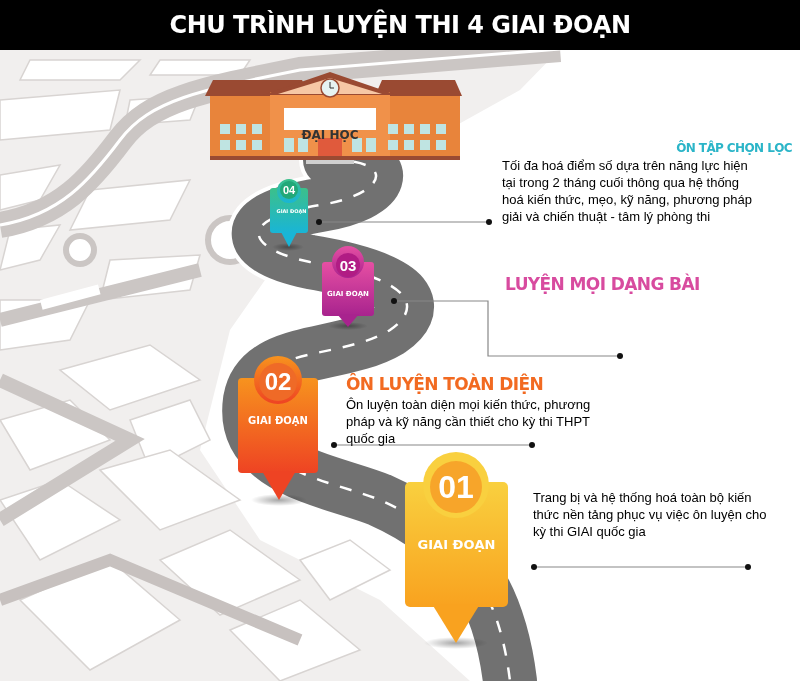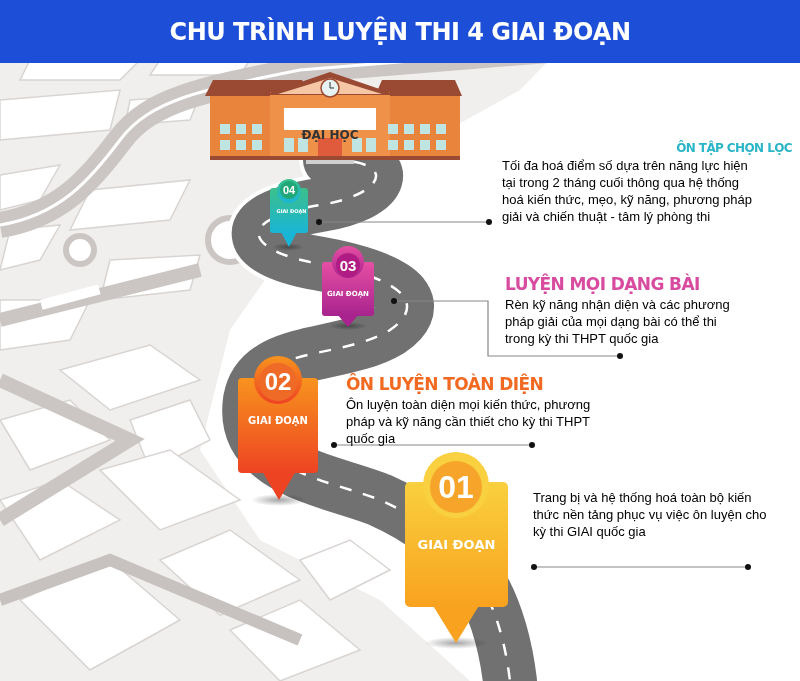--- a/index.html
+++ b/index.html
@@ -1,17 +1,17 @@
 <!DOCTYPE html>
 <html><head>
 <meta charset="utf-8">
 <style>
   html,body{margin:0;padding:0;}
   body{width:800px;height:681px;overflow:hidden;background:#fff;font-family:"Liberation Sans",sans-serif;position:relative;}
-  .header{position:absolute;left:0;top:0;width:800px;height:63px;background:#1d4ed8;display:flex;align-items:center;justify-content:center;z-index:5;}
+  .header{position:absolute;left:0;top:0;width:800px;height:50px;background:#000000;display:flex;align-items:center;justify-content:center;z-index:5;}
   .header h1{margin:0;color:#fff;font-family:"DejaVu Sans",sans-serif;font-weight:bold;font-size:24px;letter-spacing:-0.5px;}
   .stage{position:absolute;left:0;top:49px;width:800px;height:632px;}
   svg.bg{position:absolute;left:0;top:0;}
   .pin{position:absolute;display:flex;flex-direction:column;align-items:center;color:#fff;}
   .pin .num{position:absolute;border-radius:50%;display:flex;align-items:center;justify-content:center;font-family:"Liberation Sans",sans-serif;font-weight:bold;color:#fff;}
   .pin .lbl{position:absolute;width:100%;text-align:center;font-family:"DejaVu Sans",sans-serif;font-weight:bold;color:#fff;}
   .step{position:absolute;}
   .step h2{margin:0;font-family:"DejaVu Sans",sans-serif;font-weight:bold;letter-spacing:-0.6px;}
   .step p{margin:2px 0 0 0;color:#000000;font-family:"Liberation Sans",sans-serif;font-size:13px;line-height:17px;}
 </style>
@@ -201,25 +201,20 @@
     <p>
       <span>Tối đa hoá điểm số dựa trên năng lực hiện</span><br>
       <span>tại trong 2 tháng cuối thông qua hệ thống</span><br>
       <span>hoá kiến thức, mẹo, kỹ năng, phương pháp</span><br>
       <span>giải và chiến thuật - tâm lý phòng thi</span>
     </p>
   </div>
 
   <div class="step" style="left:505px;top:225px;width:255px;">
     <h2 style="color:#d84b9f;font-size:17px;">LUYỆN MỌI DẠNG BÀI</h2>
-    <p>
-      <span>Rèn kỹ năng nhận diện và các phương</span><br>
-      <span>pháp giải của mọi dạng bài có thể thi</span><br>
-      <span>trong kỳ thi THPT quốc gia</span>
-    </p>
   </div>
 
   <div class="step" style="left:346px;top:325px;width:260px;">
     <h2 style="color:#f26a21;font-size:17px;">ÔN LUYỆN TOÀN DIỆN</h2>
     <p>
       <span>Ôn luyện toàn diện mọi kiến thức, phương</span><br>
       <span>pháp và kỹ năng cần thiết cho kỳ thi THPT</span><br>
       <span>quốc gia</span>
     </p>
   </div>

